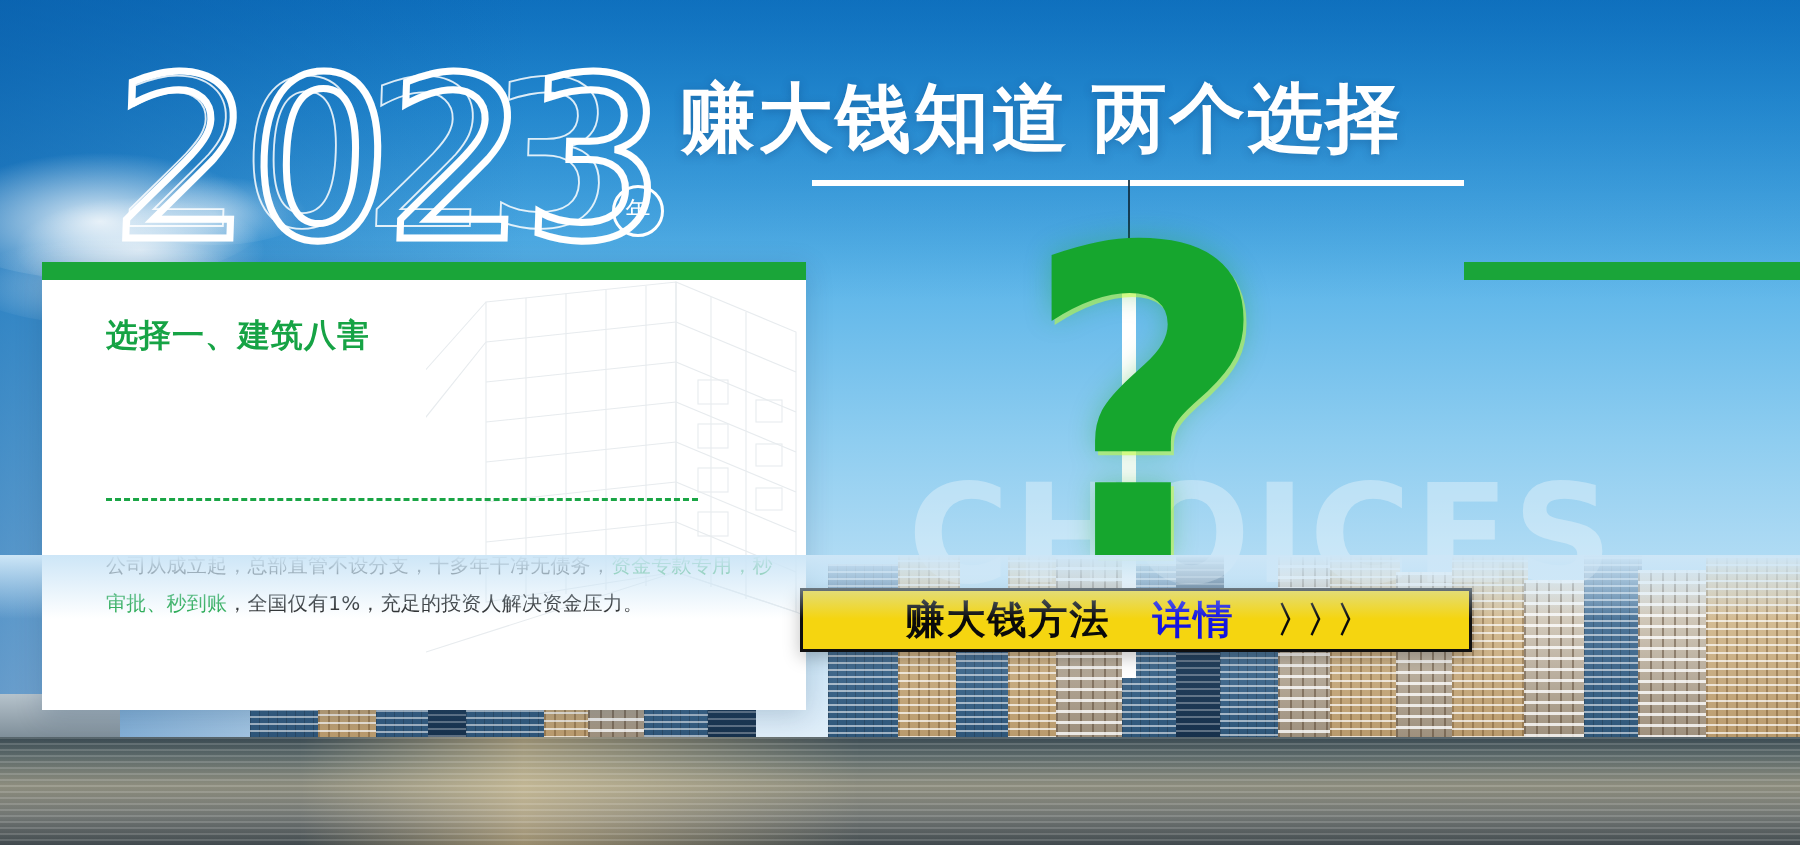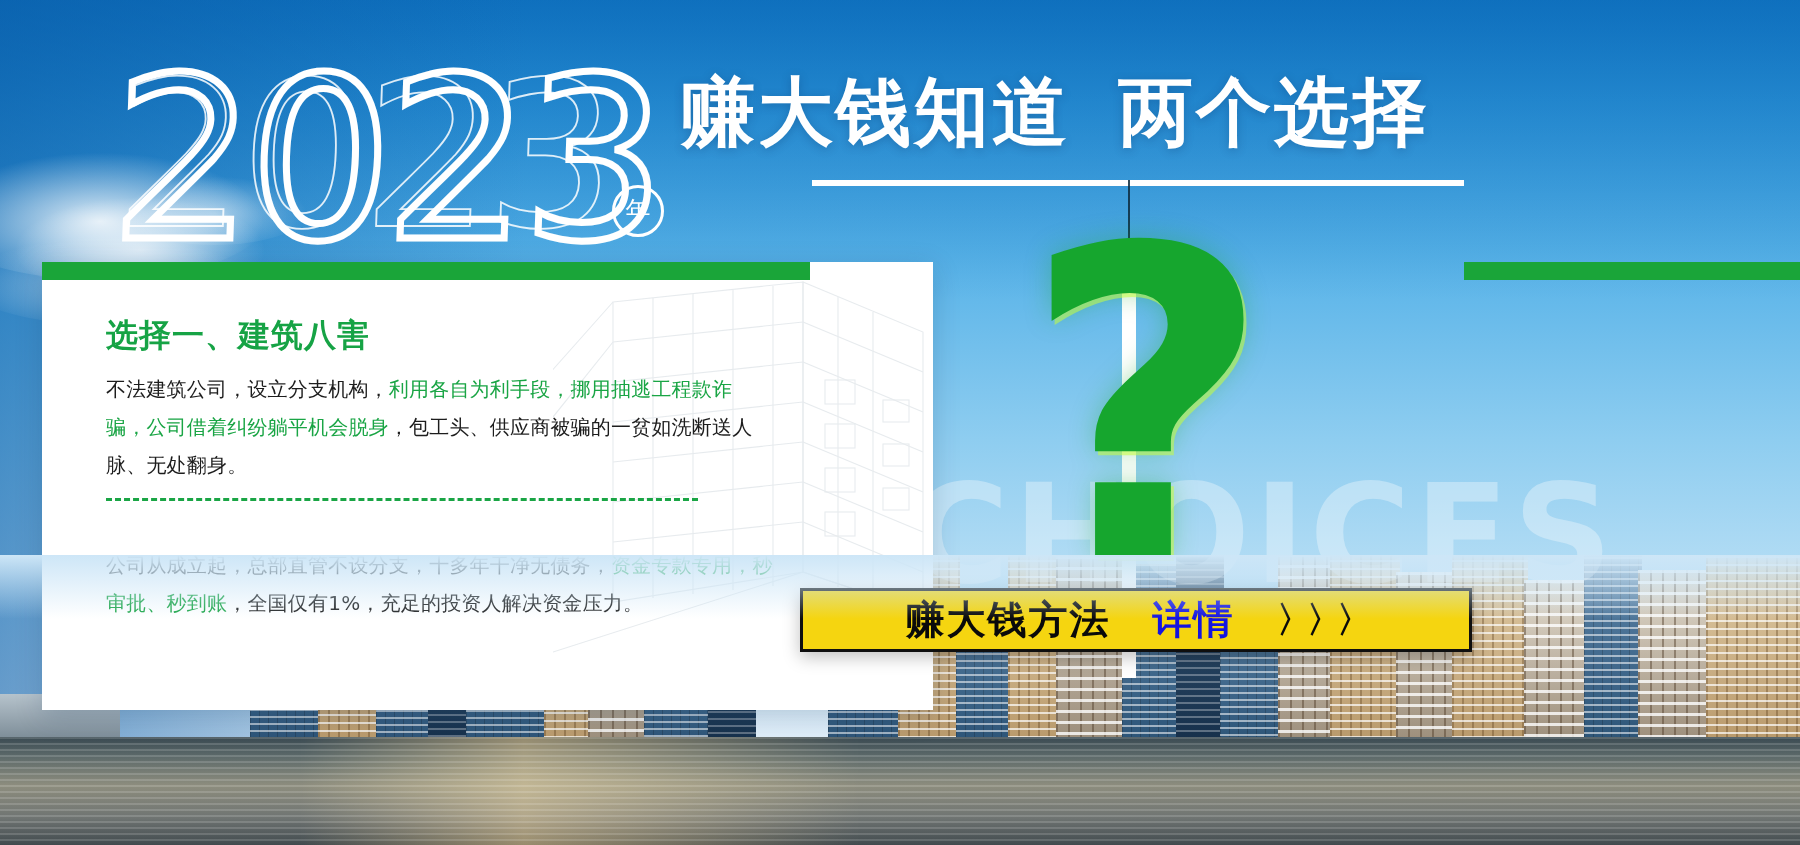--- a/index.html
+++ b/index.html
@@ -61,21 +61,21 @@
     width:52px; height:52px; border:3px solid #ffffff; border-radius:50%;
     color:#ffffff; font-size:25px; line-height:46px; text-align:center;
     font-family:"DejaVu Sans",sans-serif;
   }
 
   
   .headline {
     position:absolute; left:680px; top:78px;
     color:#ffffff; font-size:75px; line-height:82px; font-weight:700;
     letter-spacing:3px; white-space:nowrap;
-    font-family:Liberation Mono, monospace;
+    font-family:Liberation Serif, serif;
     text-shadow:0 2px 10px rgba(0,40,90,.25);
   }
   .rule {
     position:absolute; left:812px; top:180px; width:652px; height:6px;
     background:#ffffff;
   }
   .rule-divider {
     position:absolute; left:1128px; top:180px; width:2px; height:72px;
     background:#0d2a3d; opacity:.85;
   }
@@ -150,21 +150,21 @@
     background:linear-gradient(to right, rgba(210,160,70,0), rgba(214,168,80,.55) 40%, rgba(210,160,70,0));
     mix-blend-mode:screen;
   }
   .bridge {
     position:absolute; left:0; bottom:105px; width:120px; height:46px;
     background:linear-gradient(to bottom,#b6c3cc,#7b8b96);
   }
 
   
   .card {
-    position:absolute; left:42px; top:262px; width:891px; height:448px;
+    position:absolute; left:42px; top:262px; width:764px; height:448px;
     background:#ffffff;
     box-shadow:0 6px 26px rgba(0,40,80,.18);
     overflow:hidden;
     padding-left:36px;
   }
   .card-topbar {
     position:absolute; left:0; top:0; width:768px; height:18px;
     background:#1aa539;
   }
   .card-blueprint {
@@ -299,23 +299,20 @@
         <rect x="330" y="128" width="26" height="22"></rect>
         <rect x="330" y="172" width="26" height="22"></rect>
         <rect x="330" y="216" width="26" height="22"></rect>
         <path d="M0 380 L250 300 L370 340 L420 360"></path>
         <path d="M-20 120 L60 30 M-20 170 L60 70"></path>
       </g>
     </svg>
 
     <div class="card-body">
       <div class="sec-title">选择一、建筑八害</div>
-      <div class="sec-p">
-        <span>不法建筑公司，设立分支机构，</span><span class="hl">利用各自为利手段，挪用抽逃工程款诈骗，公司借着纠纷躺平机会脱身</span><span>，包工头、供应商被骗的一贫如洗断送人脉、无处翻身。</span>
-      </div>
     </div>
 
     <div class="dashed"></div>
 
     <div class="sec2">
       <div class="sec-p">
         <span>公司从成立起，总部直管不设分支，十多年干净无债务，</span><span class="hl">资金专款专用，秒审批、秒到账</span><span>，全国仅有1%，充足的投资人解决资金压力。</span>
       </div>
     </div>
   </div>

